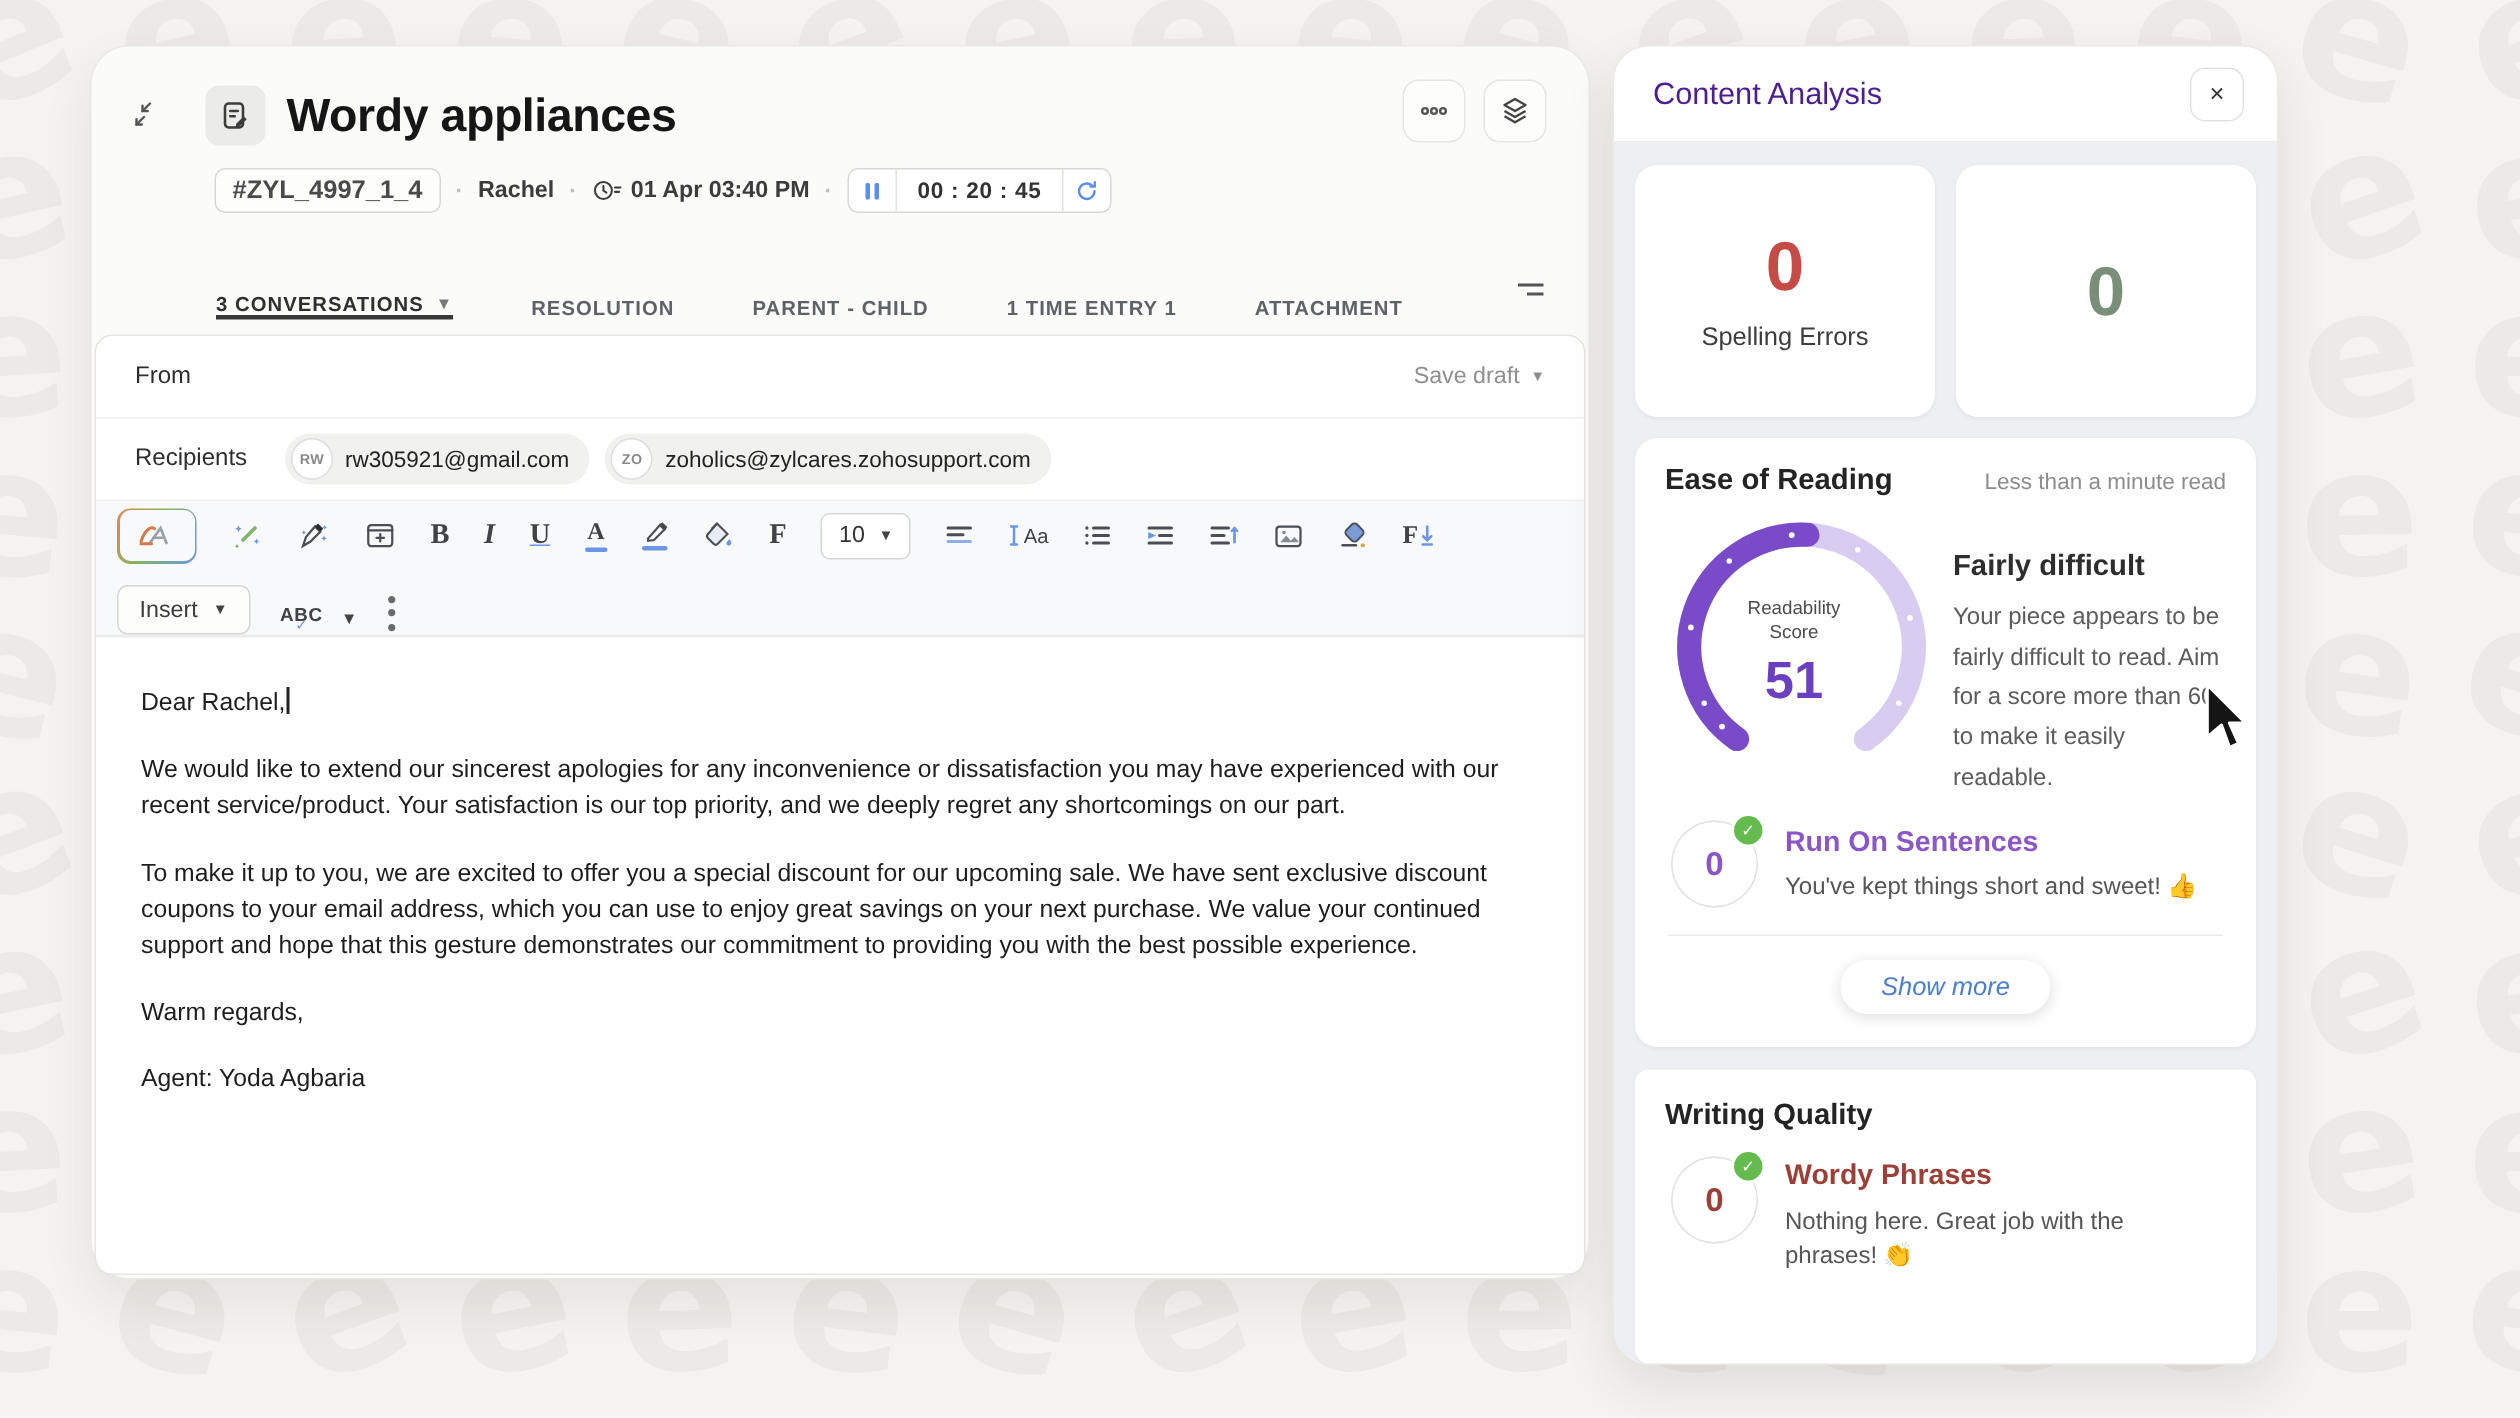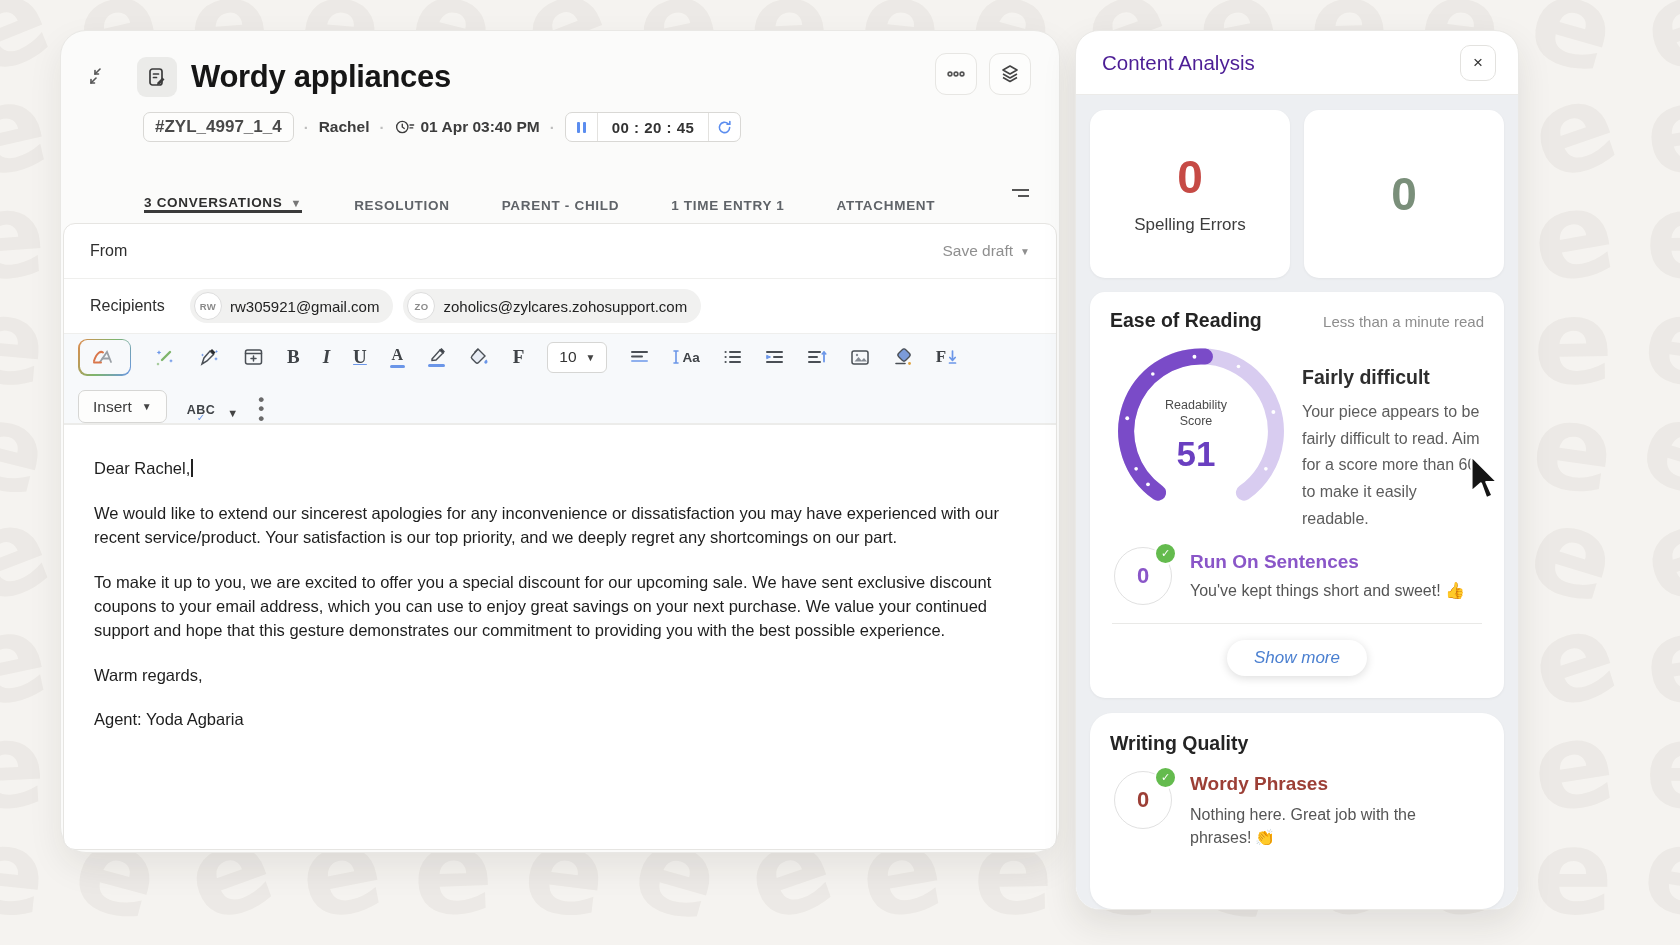--- a/index.html
+++ b/index.html
@@ -109,21 +109,21 @@
   .runon-row{display:flex;align-items:flex-start;gap:18px;margin-top:14px;padding-left:4px}
   .count-wrap{position:relative;flex:none}
   .count-circle{width:58px;height:58px;border-radius:50%;border:1px solid #e1e1e1;background:#fff;display:flex;align-items:center;justify-content:center;font-size:22px;font-weight:700}
   .check-badge{position:absolute;top:-5px;right:-5px;width:23px;height:23px;border-radius:50%;background:var(--green-badge);border:2.5px solid #fff;display:flex;align-items:center;justify-content:center;color:#fff;font-size:11px;font-weight:700}
   .runon-title{font-size:19px;font-weight:700;color:#8a56c8;margin-top:4px;cursor:pointer}
   .runon-msg{font-size:16px;color:#555;margin-top:8px}
   .ease-divider{height:1px;background:#e9e9e7;margin:18px 2px 0}
   .show-more-wrap{display:flex;justify-content:center;padding:16px 0 8px}
   .show-more{background:#fff;border-radius:22px;box-shadow:0 2px 10px rgba(0,0,0,.14);padding:8px 27px;font-size:17px;font-style:italic;color:#4a7fd0;cursor:pointer}
 
-  .writing-card{margin-top:15px;background:#fff;border-radius:22px;box-shadow:0 1px 3px rgba(0,0,0,.05);padding:19px 20px;min-height:196px}
+  .writing-card{margin-top:15px;background:#fff;border-radius:9px;box-shadow:0 1px 3px rgba(0,0,0,.05);padding:19px 20px;min-height:196px}
   .writing-title{font-size:19.5px;font-weight:700;color:#242424}
   .wordy-row{display:flex;align-items:flex-start;gap:18px;margin-top:16px;padding-left:4px}
   .wordy-title{font-size:19px;font-weight:700;color:var(--maroon);margin-top:2px;cursor:pointer}
   .wordy-msg{font-size:16px;color:#555;margin-top:8px;max-width:260px;line-height:1.45}
 
   .mouse-cursor{position:absolute;left:1468px;top:455px;z-index:50;pointer-events:none}
 </style>
 </head>
 <body>
 
@@ -463,21 +463,21 @@
           <svg width="19" height="16" viewBox="0 0 19 16" stroke="#4a4f55" stroke-width="2" stroke-linecap="round">
             <path d="M2 3 h15"></path>
               <path d="M2 7.5 h10"></path>
               <path d="M2 12 h15" stroke="#8fb0ee"></path>
           </svg>
         </div>
         <div class="tb">
           <svg width="8" height="16" viewBox="0 0 8 16" stroke="#6b96e8" stroke-width="1.6" stroke-linecap="round" style="margin-right:2px">
             <path d="M4 2 v12 M2 2 h4 M2 14 h4"></path>
           </svg>
-          <span style="font-size:13.5px;font-weight:700">Aa</span>
+          <span style="font-size:13.5px;font-weight:400">Aa</span>
         </div>
         <div class="tb">
           <svg width="19" height="16" viewBox="0 0 19 16" stroke="#4a4f55" stroke-width="2" stroke-linecap="round">
             <circle cx="2.6" cy="3" r="1.1" fill="#4a4f55" stroke="none"></circle>
               <path d="M7 3 h10"></path>
             <circle cx="2.6" cy="8" r="1.1" fill="#4a4f55" stroke="none"></circle>
               <path d="M7 8 h10"></path>
             <circle cx="2.6" cy="13" r="1.1" fill="#4a4f55" stroke="none"></circle>
               <path d="M7 13 h10"></path>
           </svg>

